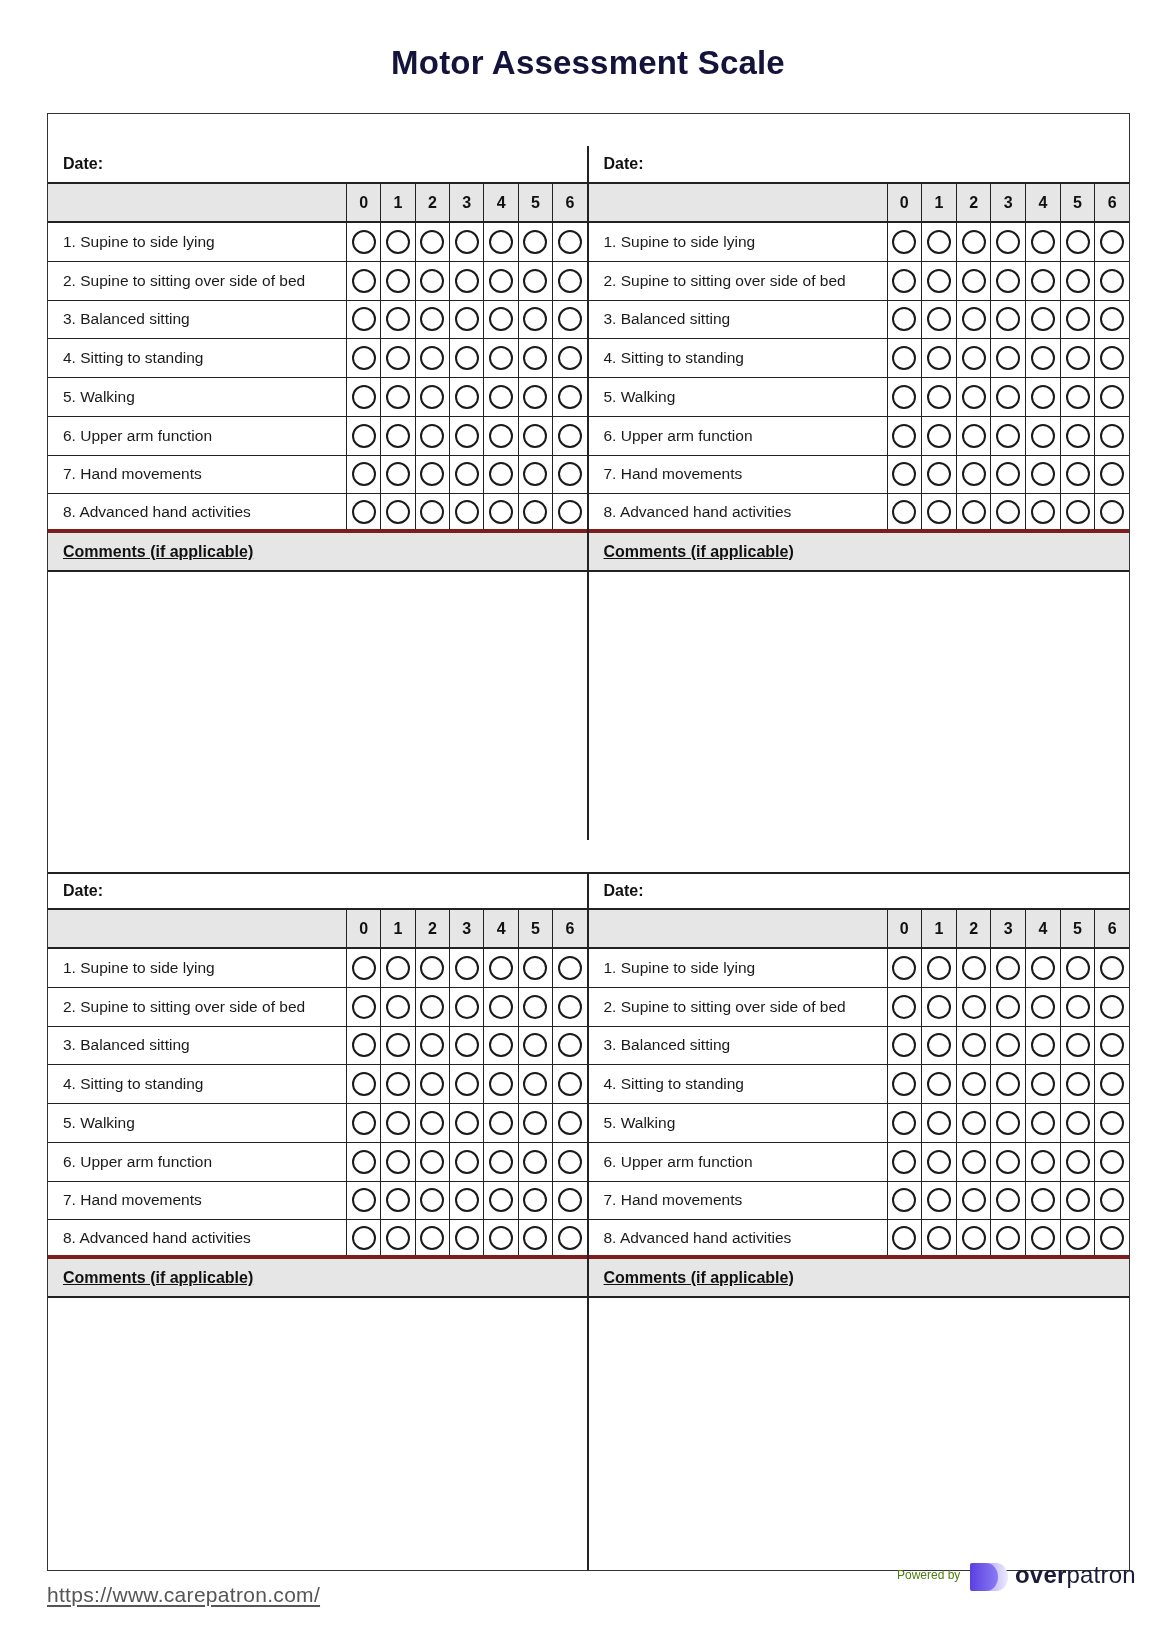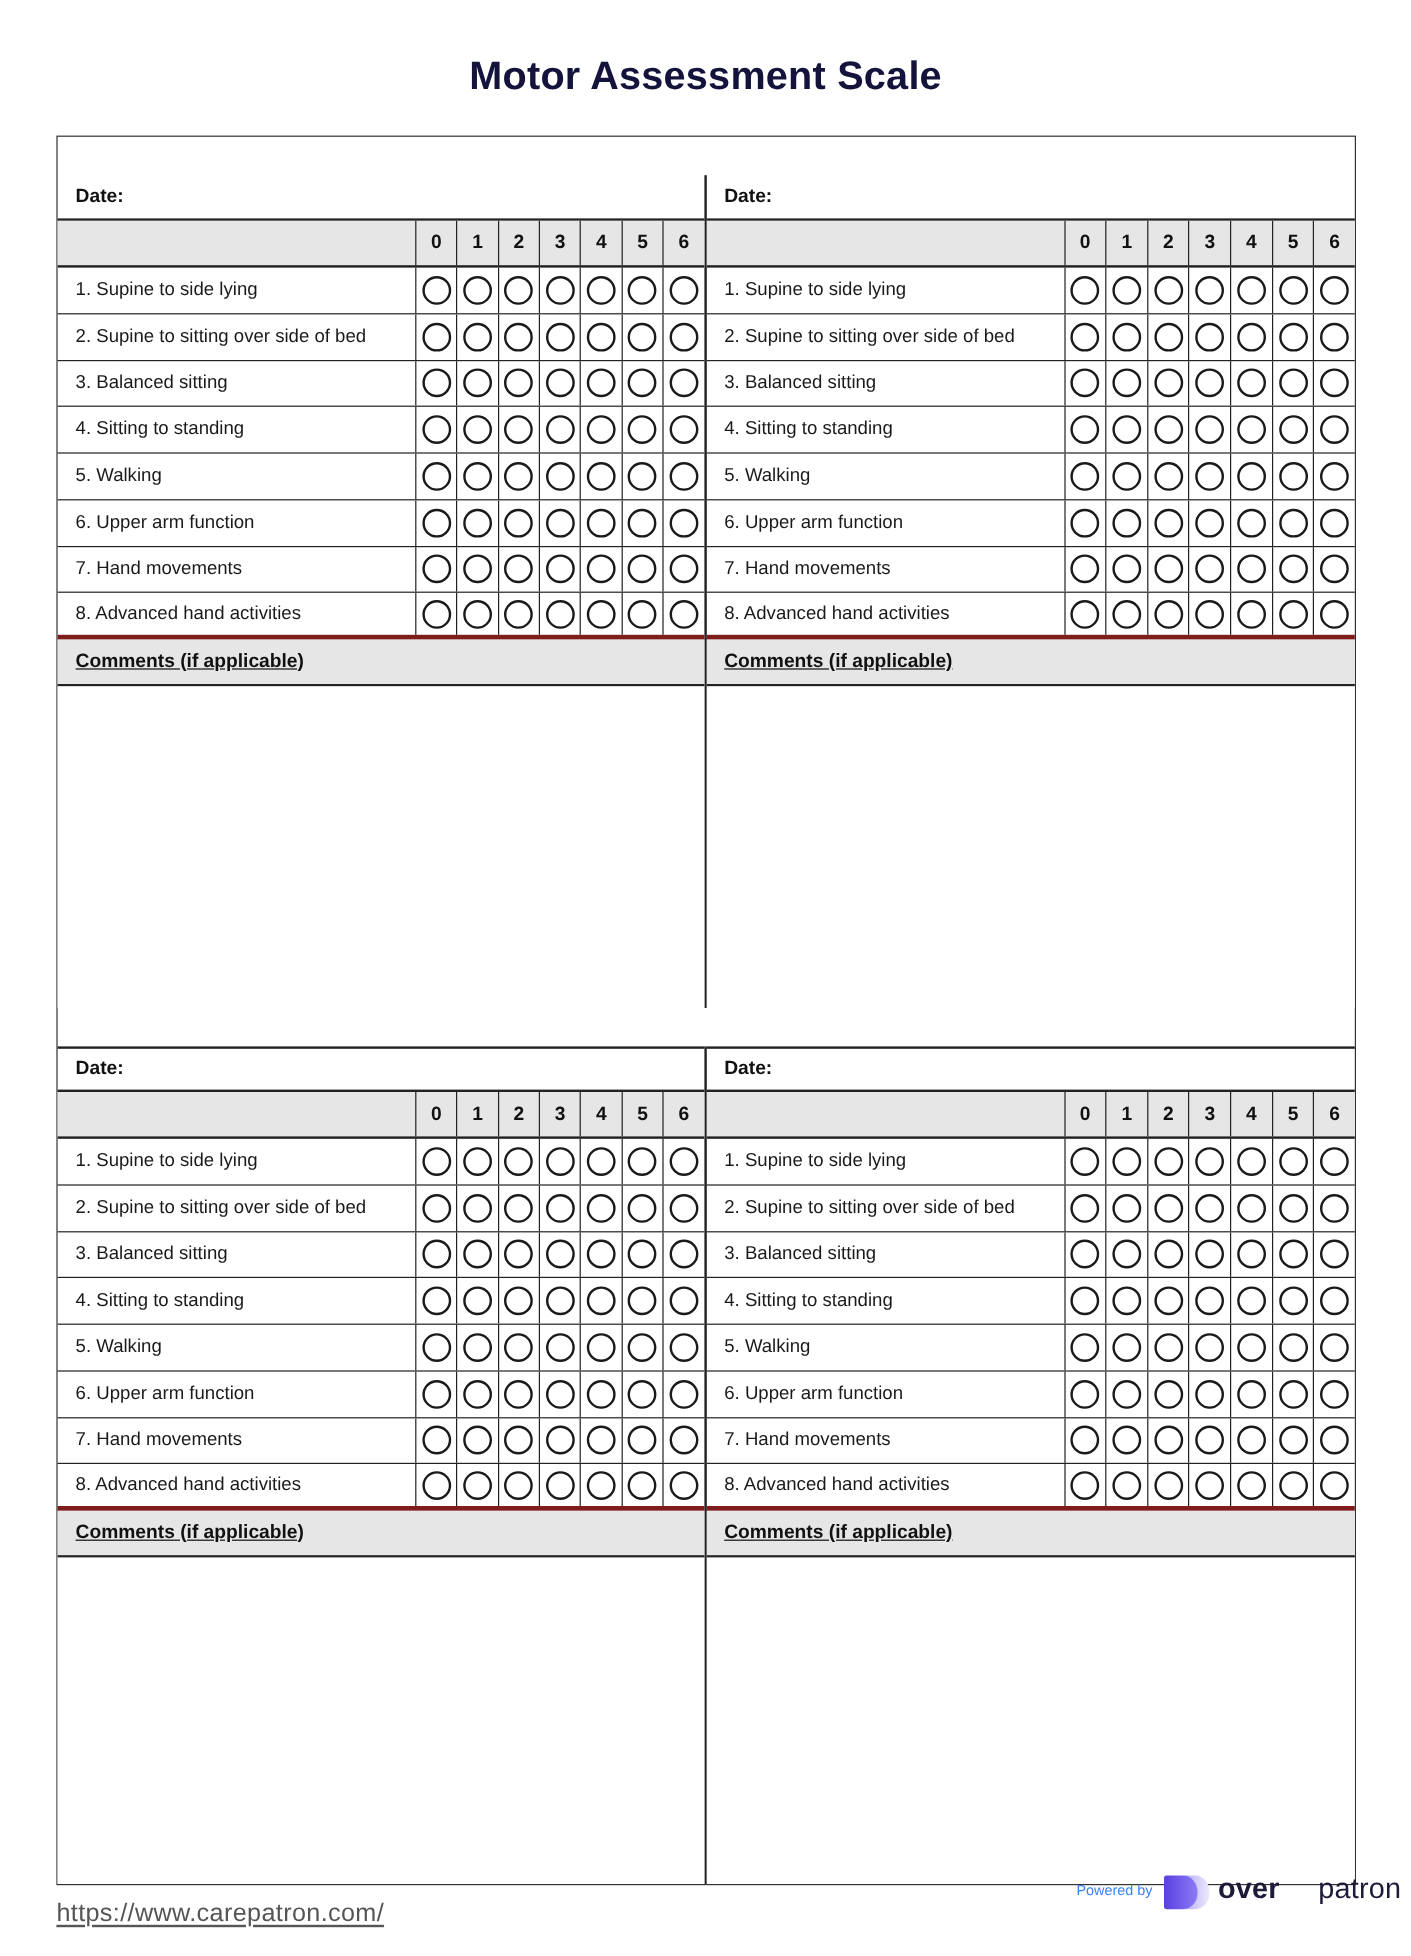--- a/index.html
+++ b/index.html
@@ -64,30 +64,30 @@
       font-weight: 700; font-size: 16px; text-decoration: underline;
     }
     .comments-box { height: 268px; width: 100%; border: none; resize: none; display: block; background: #fff; }
     .block.second .comments-box { height: 272px; }
 
     .footer-url {
       position: absolute; left: 47px; top: 1563px; font-size: 21px; color: #555;
       text-decoration: underline; text-underline-offset: 3px; letter-spacing: 0.3px; margin-top: 20px;
     }
     .powered {
-      position: absolute; left: 897px; top: 1568px; font-size: 12px; color: #3b82f6;
+      position: absolute; left: 897px; top: 1568px; font-size: 12px; color: #4d7c0f;
     }
     .logo-icon {
       position: absolute; left: 966px; top: 1561px; width: 44px; height: 32px;
     }
     .brand {
       position: absolute; left: 1015px; top: 1561px; font-size: 24px; color: #1c1b3a; letter-spacing: 0.2px;
     }
     .brand b { font-weight: 700; }
-    .brand span.light { font-weight: 400; margin-left: 32px; }
+    .brand span.light { font-weight: 400; }
   </style>
 </head>
 <body>
 
 <div class="title">Motor Assessment Scale</div>
 
 <div class="sheet">
 
   <div class="block first">
       <div class="half left">

